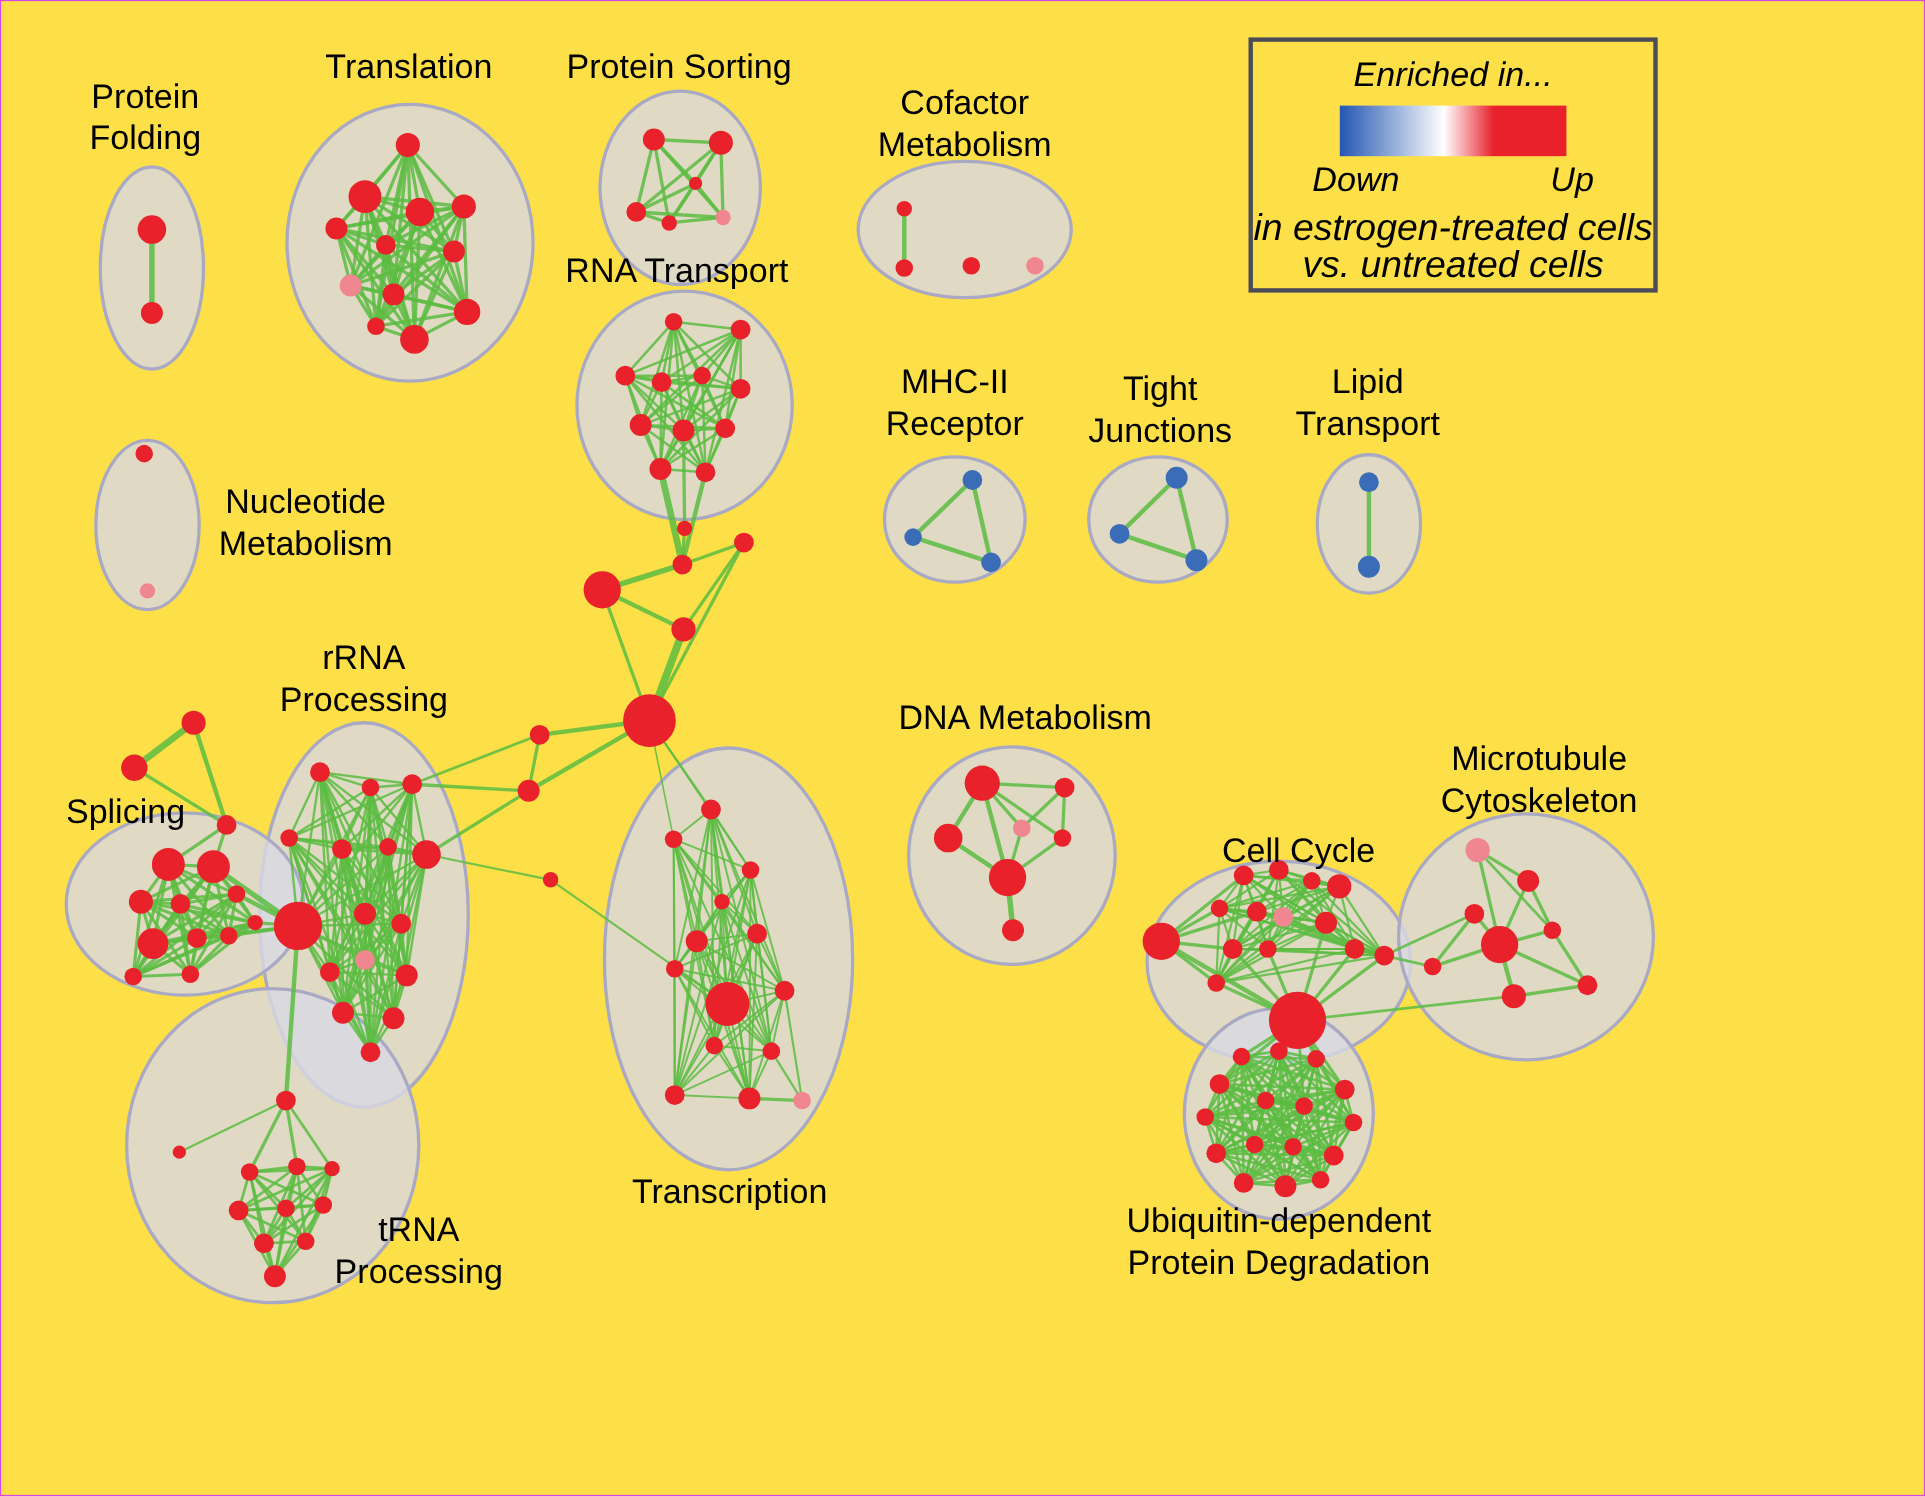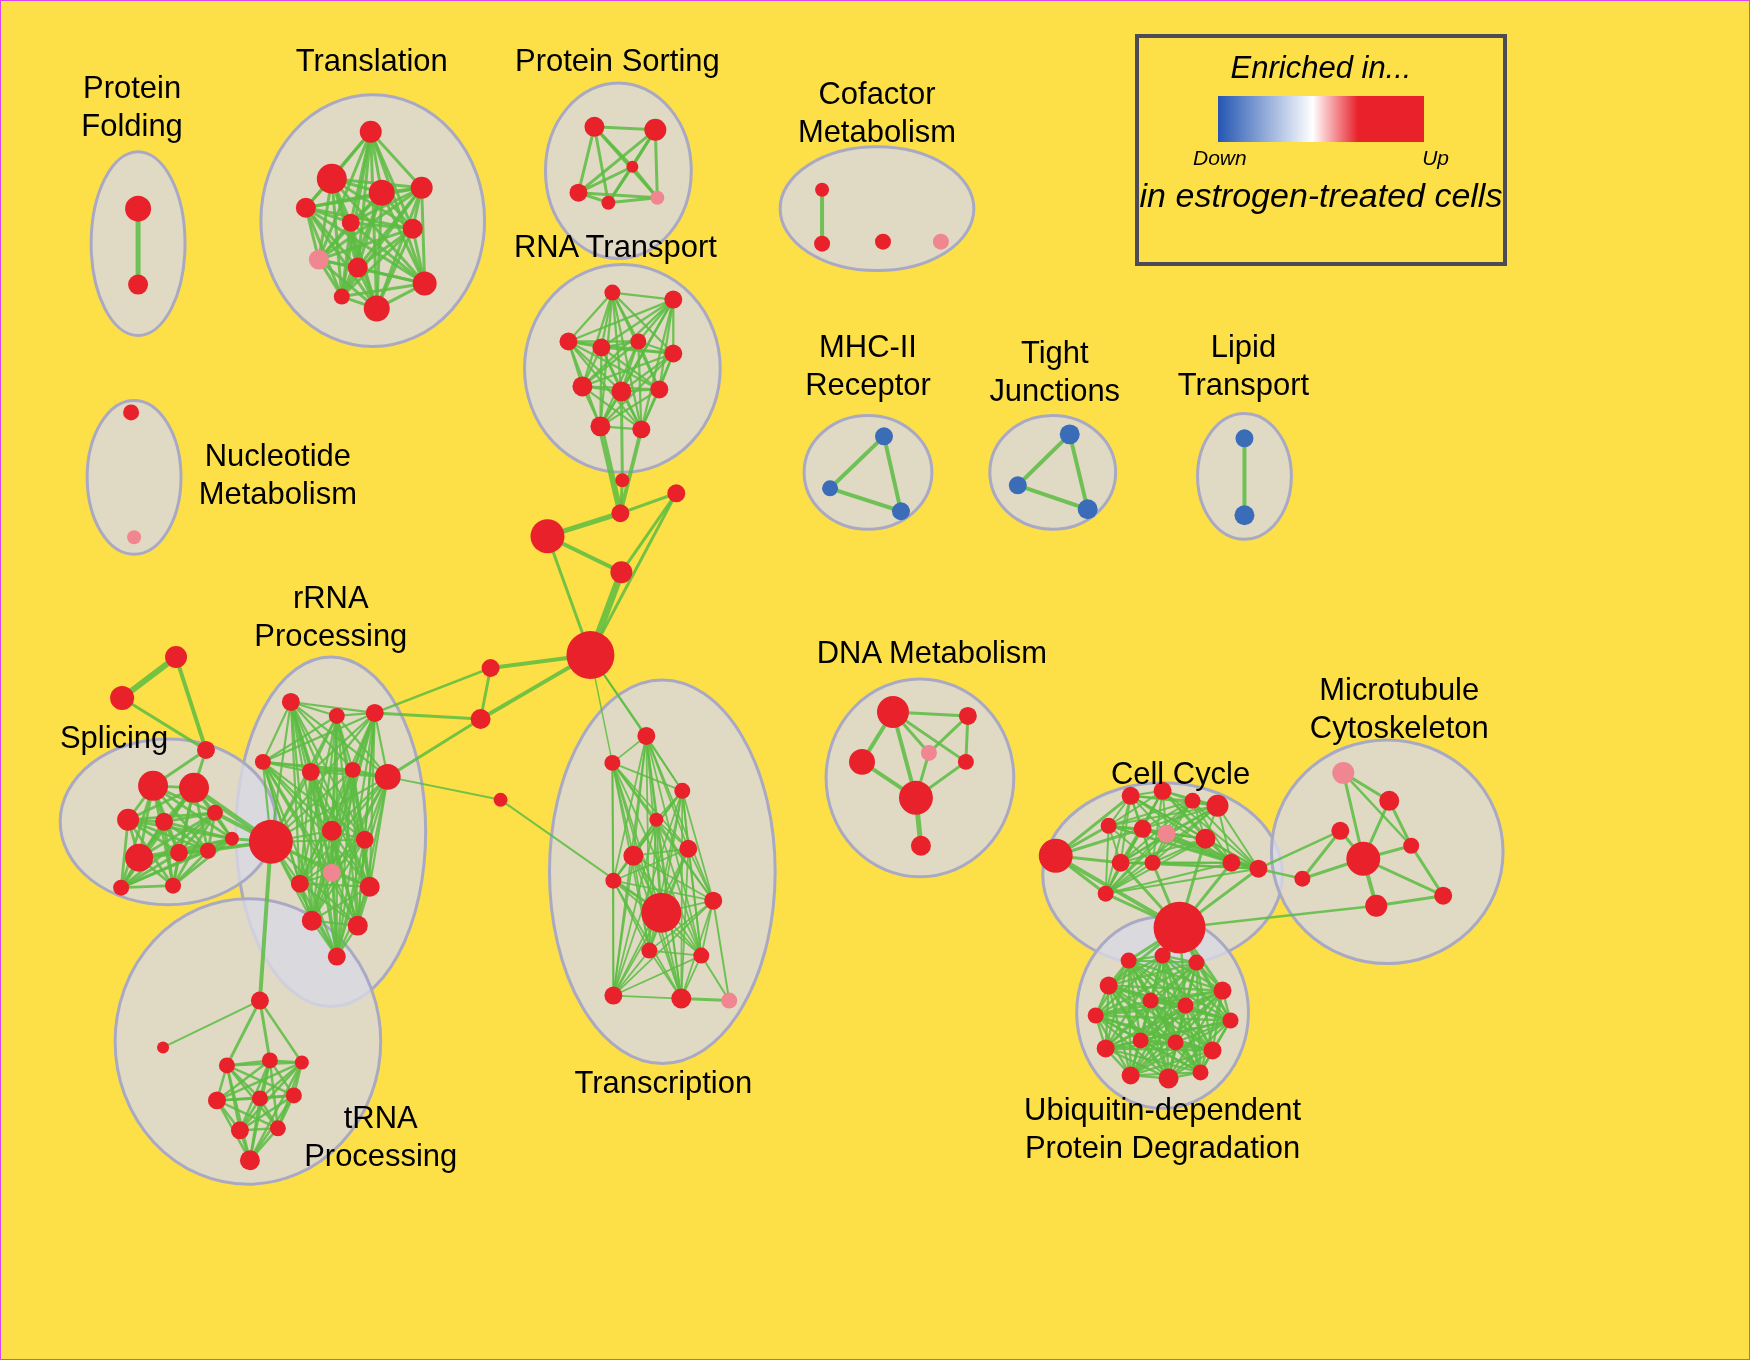--- a/index.html
+++ b/index.html
@@ -2,21 +2,21 @@
 <html><head>
 <meta charset="utf-8">
 <style>
   html,body{margin:0;padding:0;background:#ffffff;font-family:"Liberation Sans",sans-serif;}
   .figure{position:relative;width:1750px;height:1360px;background:#fde047;border:1px solid #d946ef;box-sizing:border-box;overflow:hidden;}
   #net-svg{position:absolute;left:0;top:0;width:100%;height:100%;}
   text.cluster-label{font-family:"Liberation Sans",sans-serif;font-size:31px;fill:#000;}
   .legend{position:absolute;left:1134px;top:33px;width:372px;height:232px;border:4px solid #4c4c58;box-sizing:border-box;text-align:center;padding-top:12px;color:#000;font-style:italic;}
   .legend-title{font-size:31px;}
   .legend-gradient{width:206px;height:46px;margin:10px auto 0;}
-  .legend-row{display:flex;justify-content:space-between;width:256px;margin:4px auto 0;font-size:21px;}
+  .legend-row{display:flex;justify-content:space-between;width:256px;margin:4px auto 0;font-size:31px;}
   .legend-sub{font-size:34px;line-height:34px;}
   .legend-row + .legend-sub{margin-top:8px;}
 </style>
 </head>
 <body>
 
 <div class="figure">
   <svg id="net-svg" viewBox="0 0 1750 1360" xmlns="http://www.w3.org/2000/svg">
       <g>
         <ellipse cx="137" cy="243" rx="47" ry="92" fill="#d8d8e4" fill-opacity="0.8" stroke="#a9a9c4" stroke-width="3"></ellipse>
@@ -938,14 +938,15 @@
     </svg>
 
   <div class="legend">
     <div class="legend-title">Enriched in...</div>
     <div class="legend-gradient" id="legend-gradient" style="background: linear-gradient(90deg, rgb(36, 86, 178) 0%, rgb(255, 255, 255) 46%, rgb(232, 33, 43) 68%);"></div>
     <div class="legend-row">
       <span>Down</span>
       <span>Up</span>
     </div>
     <div class="legend-sub">in estrogen-treated cells</div>
+    <div class="legend-sub">vs. untreated cells</div>
   </div>
 </div>
 
 </body></html>

